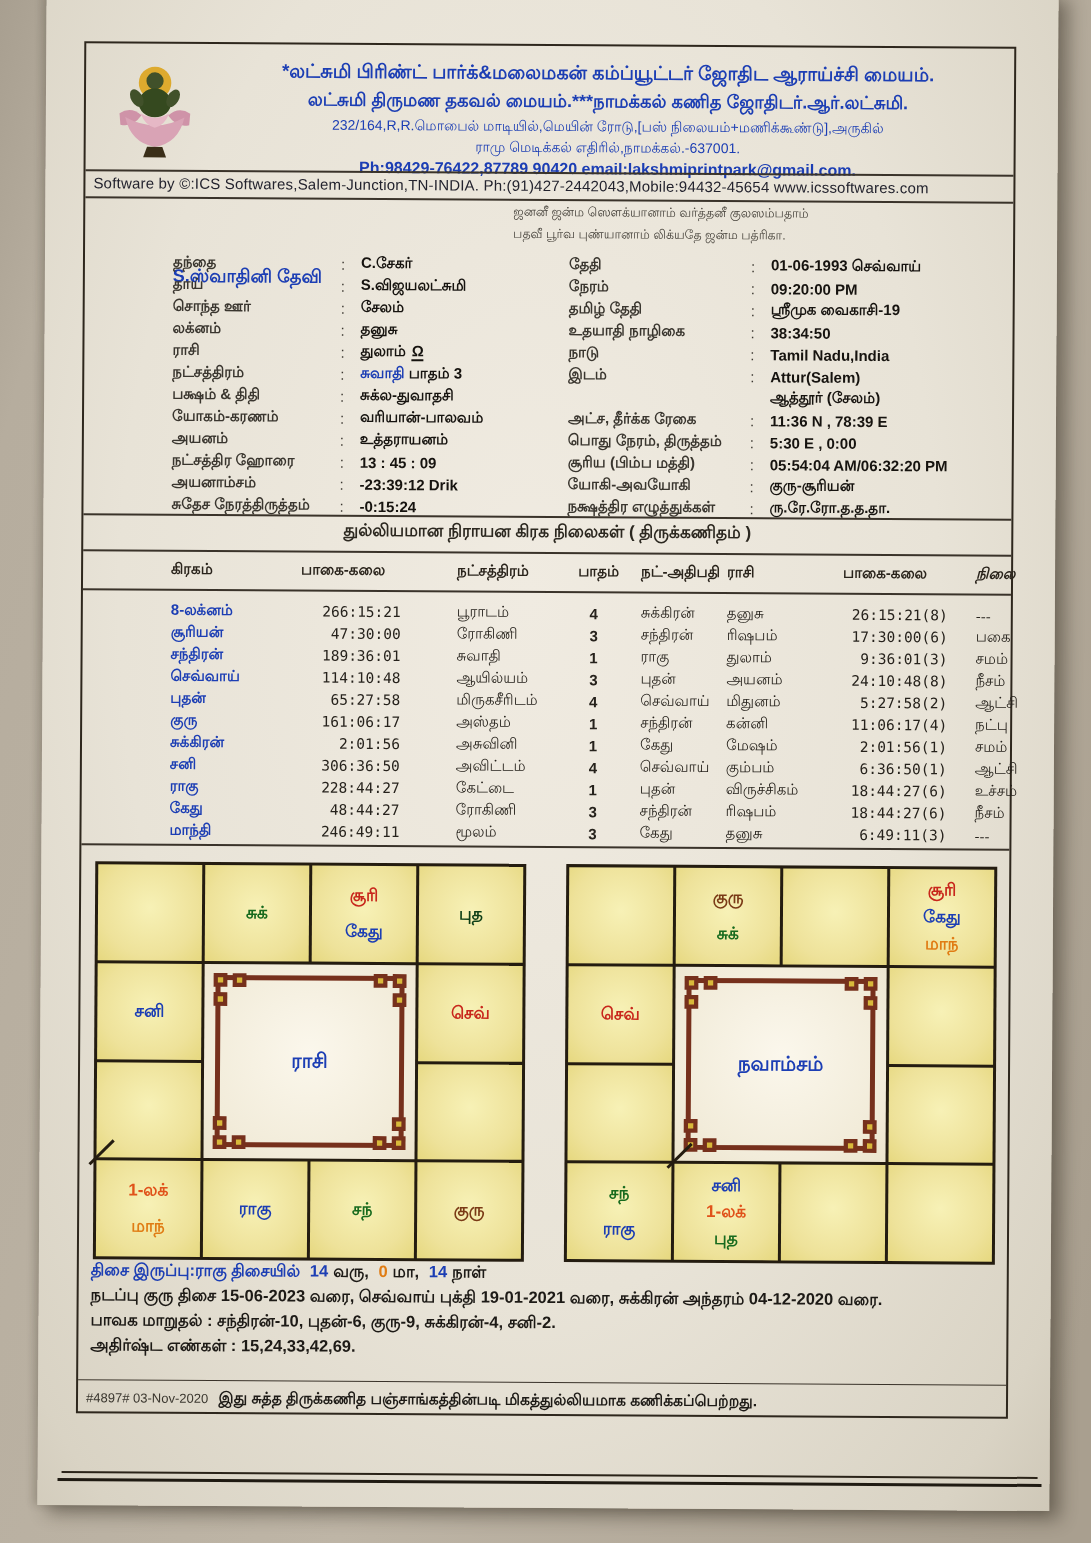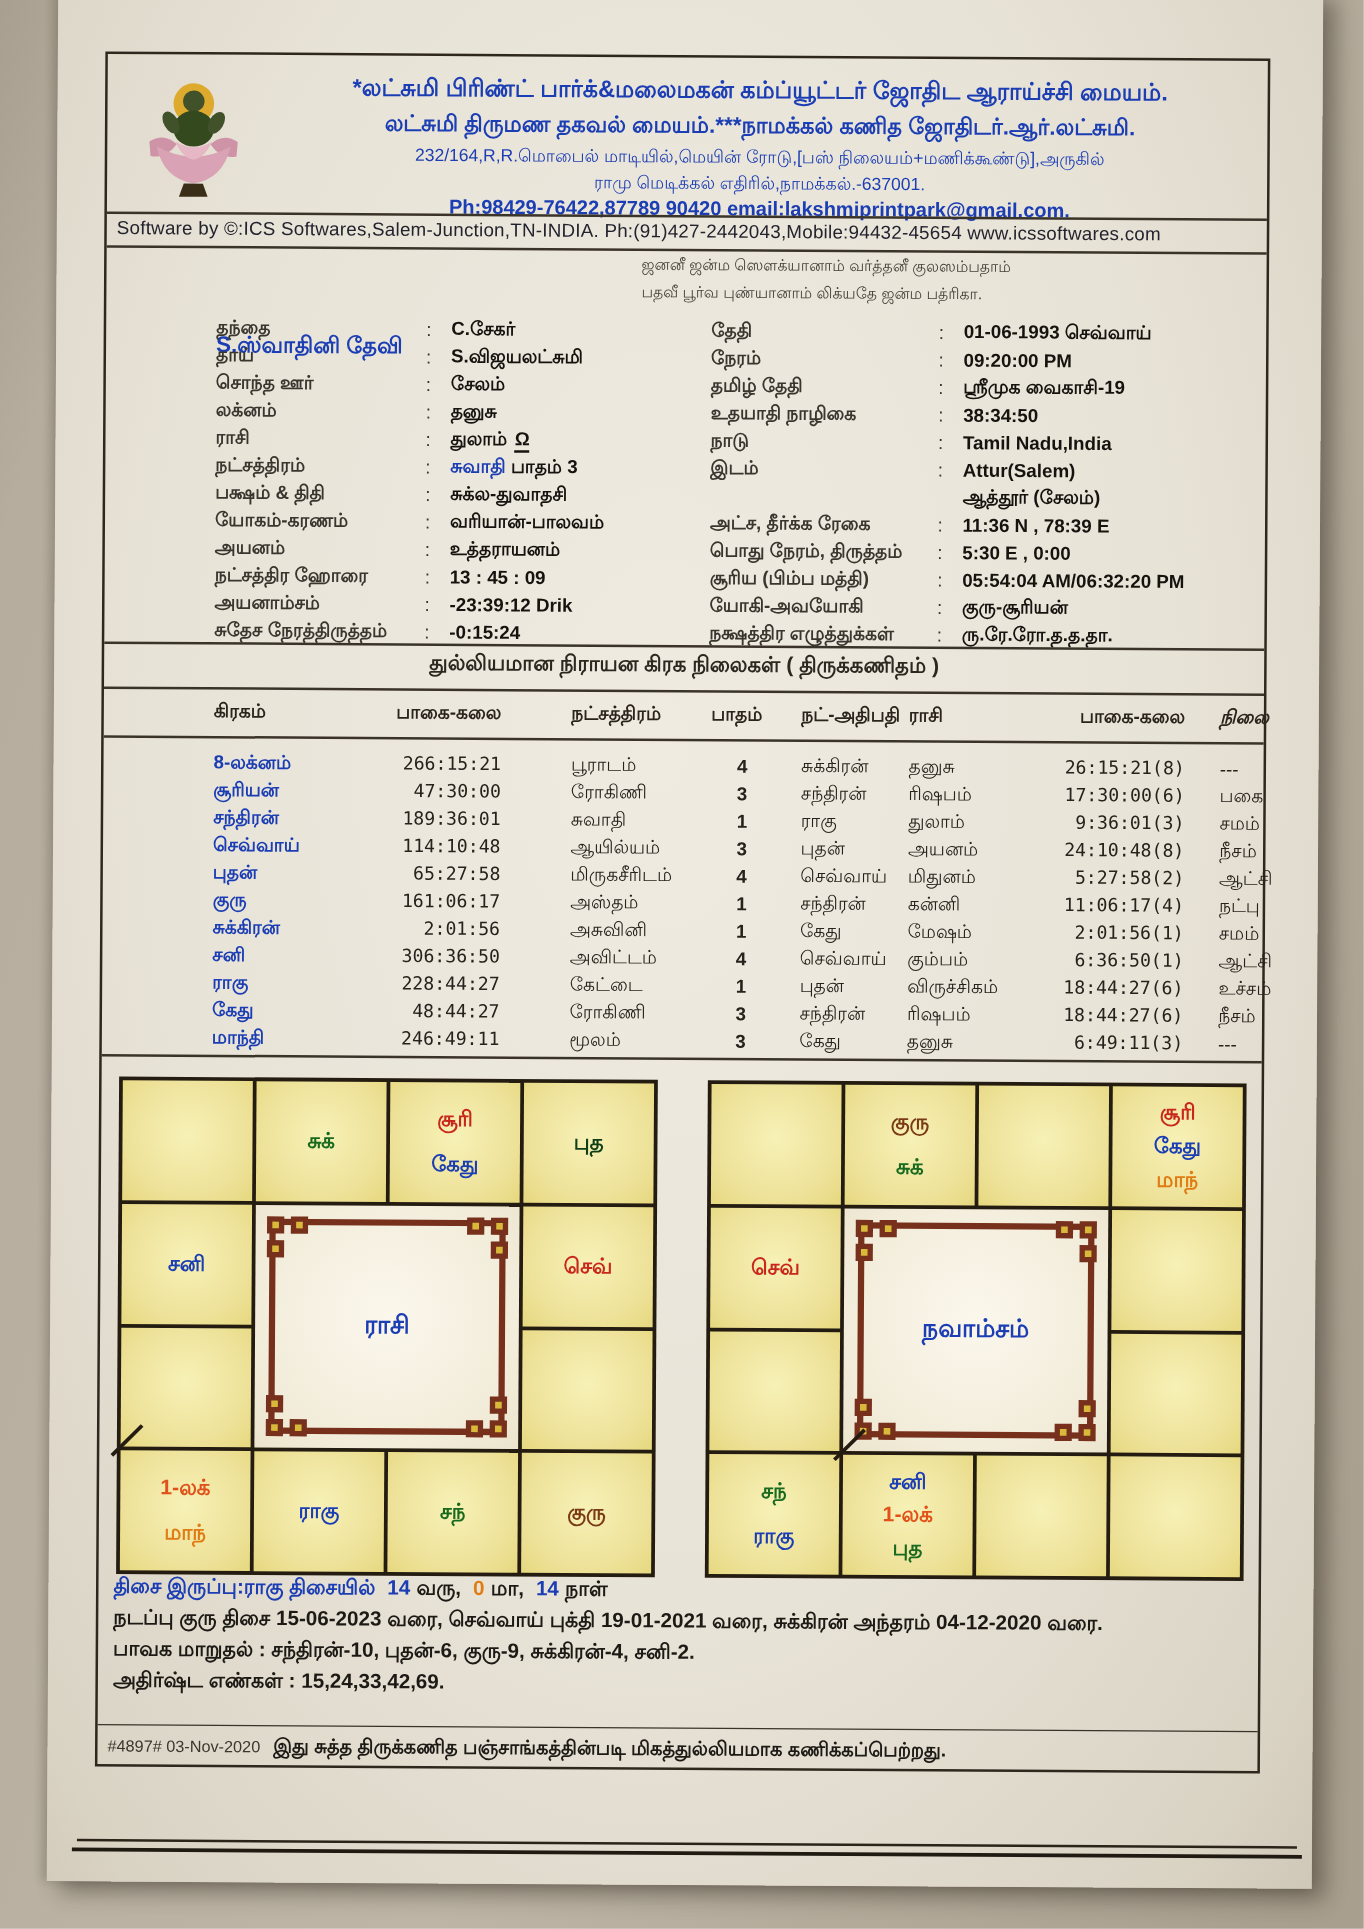--- a/index.html
+++ b/index.html
@@ -57,22 +57,22 @@
   .tbody{position:absolute;top:556px;left:0;right:0;}
   .trow{height:22px;font-size:15px;color:#26221c;}
   .tc0{color:#1c3eb4;font-weight:bold;}
   .tc1{text-align:right;font-family:"DejaVu Sans Mono","Liberation Mono",monospace;font-size:14.5px;}
   .tc2{padding-left:56px;}
   .tc3{text-align:center;font-weight:bold;}
   .tc4{padding-left:22px;}
   .tc5{padding-left:4px;}
   .tc6{text-align:right;font-family:"DejaVu Sans Mono","Liberation Mono",monospace;font-size:14.5px;}
   .tc7{padding-left:28px;}
-  .hc1,.hc6{text-align:right;}
-  .hc2{padding-left:56px;}.hc3{text-align:left;}.hc4{padding-left:22px;}.hc5{padding-left:4px;}.hc7{padding-left:28px;font-style:italic;}
+  .hc1,.hc6{}
+  .hc2{padding-left:56px;}.hc3{text-align:right;}.hc4{padding-left:22px;}.hc5{padding-left:4px;}.hc7{padding-left:28px;font-style:italic;}
   .rt4{top:800px;}
 
   
   .charts{position:absolute;top:818px;left:14px;display:flex;gap:40px;}
   .schart{width:425px;height:392px;background:#241c10;padding:3px;
     display:grid;grid-template-columns:repeat(4,1fr);grid-template-rows:repeat(4,1fr);gap:3px;}
   .cell{position:relative;background:radial-gradient(circle at 50% 45%,#f7f1b6 0%,#eee29a 65%,#e6d87f 100%);
     display:flex;flex-direction:column;justify-content:space-evenly;align-items:center;padding:4px 2px;}
   .ctr{grid-area:2/2/4/4;background:radial-gradient(circle at 50% 45%,#fbf7ec 0%,#f2ecda 70%,#ece4cd 100%);
     display:flex;align-items:center;justify-content:center;position:relative;}

